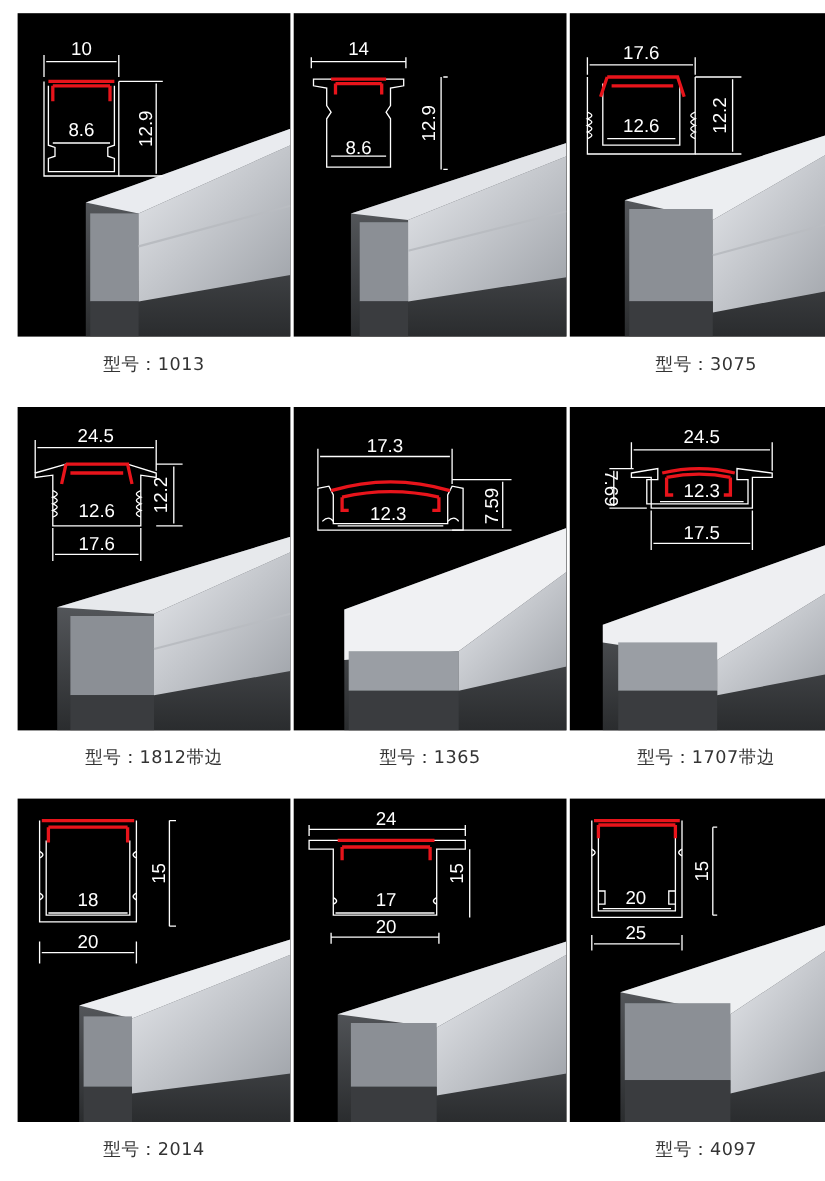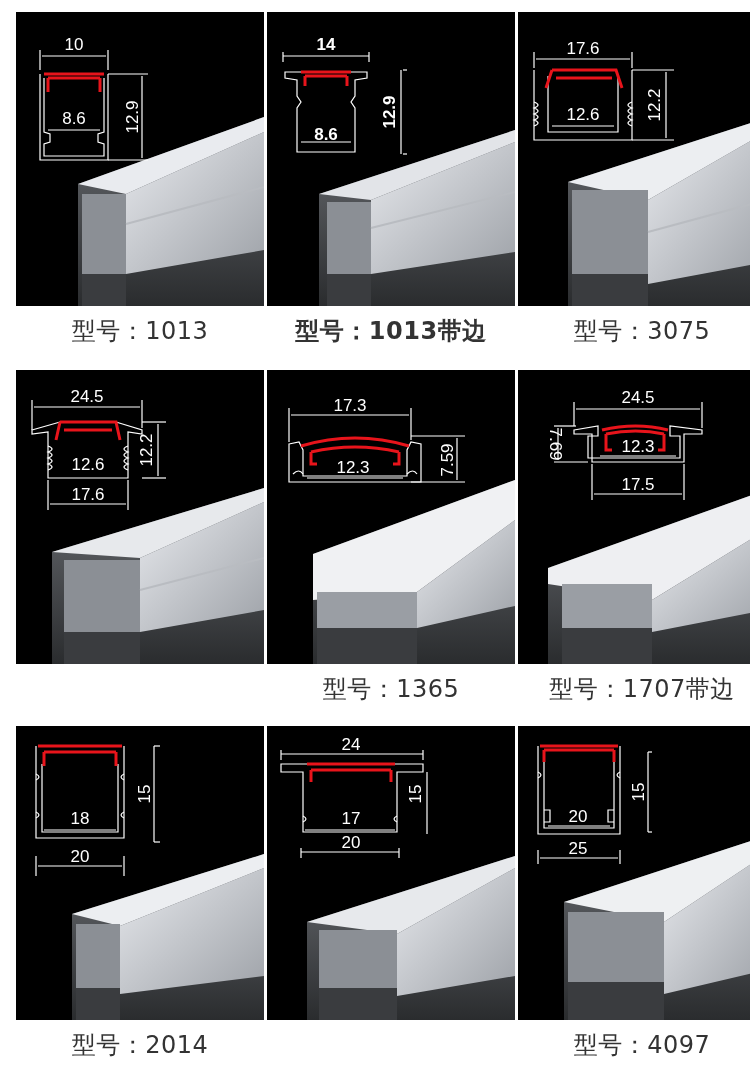--- a/index.html
+++ b/index.html
@@ -3,21 +3,21 @@
 <meta charset="utf-8">
 <style>
   * { margin: 0; padding: 0; box-sizing: border-box; }
   html, body { width: 750px; height: 1074px; background: #ffffff; overflow: hidden; }
   body { font-family: "DejaVu Sans", "Liberation Sans", sans-serif; position: relative; }
   .grid { position: absolute; left: 16px; top: 0; width: 750px; height: 1074px; }
   .cell { position: absolute; width: 248px; height: 360px; }
   .panel { position: absolute; left: 0; top: 12px; width: 248px; height: 294px; background: #000; overflow: hidden; }
   .panel svg { position: absolute; left: 0; top: 0; width: 248px; height: 294px; }
   .caption { position: absolute; left: 0; top: 306px; width: 248px; height: 50px; line-height: 50px;
-             text-align: center; font-size: 24px; color: #333333; letter-spacing: 0.5px; }
+             text-align: center; font-size: 16px; color: #333333; letter-spacing: 0.5px; }
   .dim { fill: #ffffff; font-family: "Liberation Sans", sans-serif; font-size: 17px; }
 </style>
 </head>
 <body>
 
 <div class="grid">
 
   <div class="cell" style="left:0;top:0;">
     <div class="panel">
       <svg viewBox="0 0 248 294">
@@ -52,21 +52,21 @@
         </g>
         <path d="M28,62 L88,62 M32,66 L84,66 M32,66 L32,80 M84,66 L84,80" stroke="#e8141b" stroke-width="3" fill="none"></path>
         <text class="dim" x="58" y="38" text-anchor="middle">10</text>
         <text class="dim" x="58" y="112" text-anchor="middle">8.6</text>
         <text class="dim" x="0" y="0" text-anchor="middle" transform="translate(122,105) rotate(-90)">12.9</text>
       </svg>
     </div>
     <div class="caption">型号：1013</div>
   </div>
 
-  <div class="cell" style="left:251px;top:0;font-weight:bold;">
+  <div class="cell" style="left:251px;top:0;">
     <div class="panel">
       <svg viewBox="0 0 248 294">
         <polygon points="52,182 248,118 248,294 52,294" fill="url(#alDark)"></polygon>
         <polygon points="52,182 248,118 248,130 104,188" fill="#e2e4e8"></polygon>
         <rect x="60" y="190" width="44" height="72" fill="#8b8f95"></rect>
         <polygon points="104,188 248,130 248,240 104,262" fill="url(#al1)"></polygon>
         <line x1="104" y1="216" x2="248" y2="180" stroke="#b9bcc1" stroke-width="2"></line>
         <rect x="60" y="262" width="44" height="32" fill="#3a3c3f"></rect>
         <g stroke="#fff" fill="none" stroke-width="1.2">
           <path d="M18,60 L100,60 L100,66 L88,68 L88,84 L84,90 L88,96 L88,140 L30,140 L30,96 L34,90 L30,84 L30,68 L18,66 Z"></path>
@@ -77,21 +77,20 @@
           <line x1="136" y1="58" x2="140" y2="58"></line>
             <line x1="136" y1="142" x2="140" y2="142"></line>
           <line x1="34" y1="130" x2="84" y2="130"></line>
         </g>
         <path d="M34,60 L84,60 M38,64 L80,64 M38,64 L38,74 M80,64 L80,74" stroke="#e8141b" stroke-width="3" fill="none"></path>
         <text class="dim" x="59" y="38" text-anchor="middle">14</text>
         <text class="dim" x="59" y="128" text-anchor="middle">8.6</text>
         <text class="dim" transform="translate(128,100) rotate(-90)" text-anchor="middle">12.9</text>
       </svg>
     </div>
-    <div class="caption">型号：1013带边</div>
   </div>
 
   <div class="cell" style="left:502px;top:0;">
     <div class="panel">
       <svg viewBox="0 0 248 294">
         <polygon points="50,170 248,106 248,294 50,294" fill="url(#alDark)"></polygon>
         <polygon points="50,170 248,106 248,120 130,188" fill="#eceef1"></polygon>
         <rect x="54" y="178" width="76" height="84" fill="#8b8f95"></rect>
         <polygon points="130,188 248,120 248,250 130,272" fill="url(#al1)"></polygon>
         <line x1="130" y1="220" x2="248" y2="188" stroke="#b9bcc1" stroke-width="2"></line>
@@ -141,20 +140,21 @@
             <line x1="112" y1="110" x2="112" y2="140"></line>
           <line x1="34" y1="134" x2="110" y2="134"></line>
         </g>
         <path d="M44,52 L100,52 L104,70 M44,52 L40,70 M48,60 L96,60" stroke="#e8141b" stroke-width="3" fill="none"></path>
         <text class="dim" x="71" y="32" text-anchor="middle">24.5</text>
         <text class="dim" x="72" y="100" text-anchor="middle">12.6</text>
         <text class="dim" transform="translate(136,80) rotate(-90)" text-anchor="middle">12.2</text>
         <text class="dim" x="72" y="130" text-anchor="middle">17.6</text>
       </svg>
     </div>
+    <div class="caption">型号：1812带边</div>
   </div>
 
   <div class="cell" style="left:251px;top:358px;">
     <div class="panel">
       <svg viewBox="0 0 248 294">
         <polygon points="46,184 248,110 248,294 46,294" fill="url(#alDark)"></polygon>
         <polygon points="46,184 248,110 248,150 150,222 46,230" fill="#f0f1f3"></polygon>
         <rect x="50" y="222" width="100" height="36" fill="#9a9ea4"></rect>
         <polygon points="150,222 248,150 248,236 150,258" fill="url(#al1)"></polygon>
         <rect x="50" y="258" width="100" height="36" fill="#3a3c3f"></rect>

